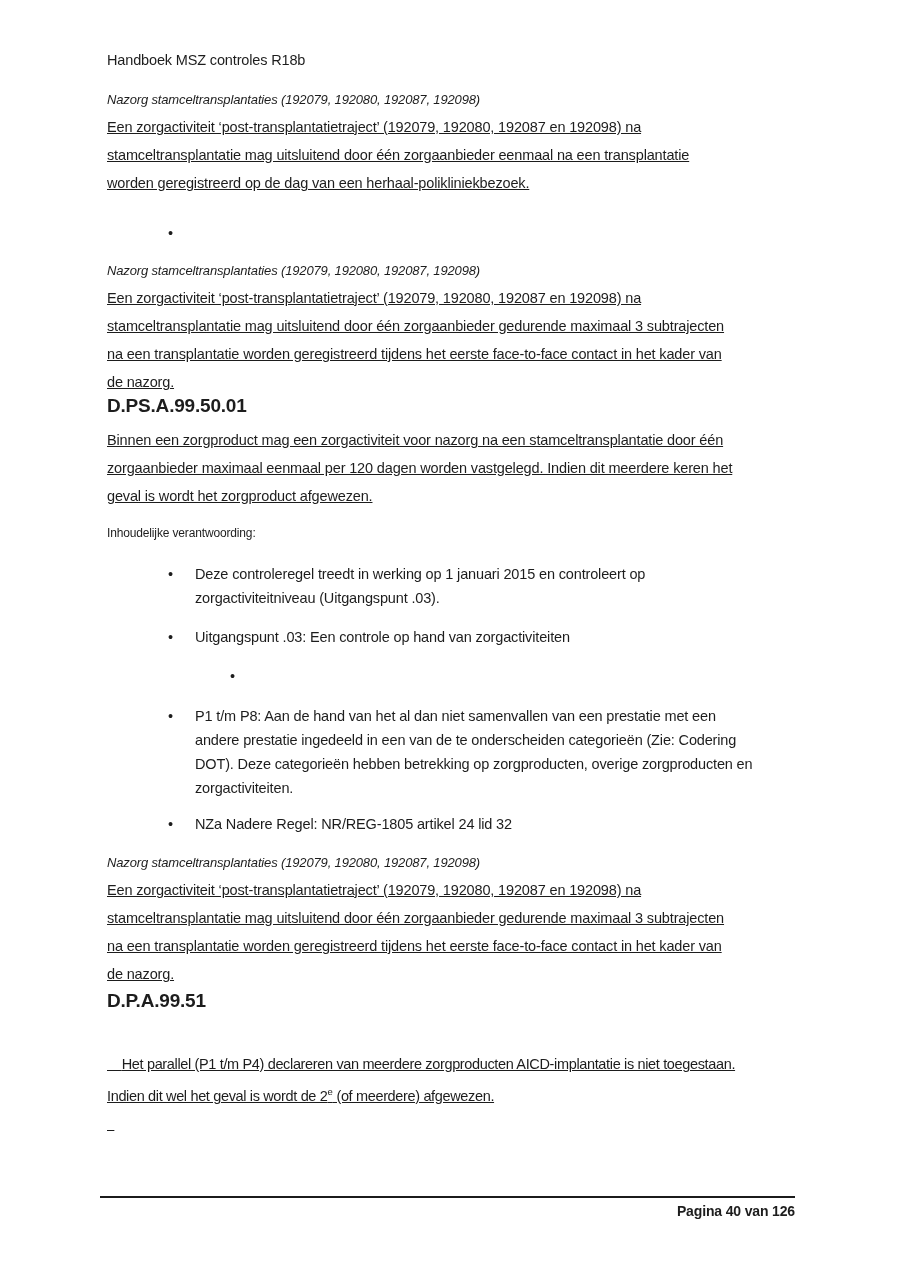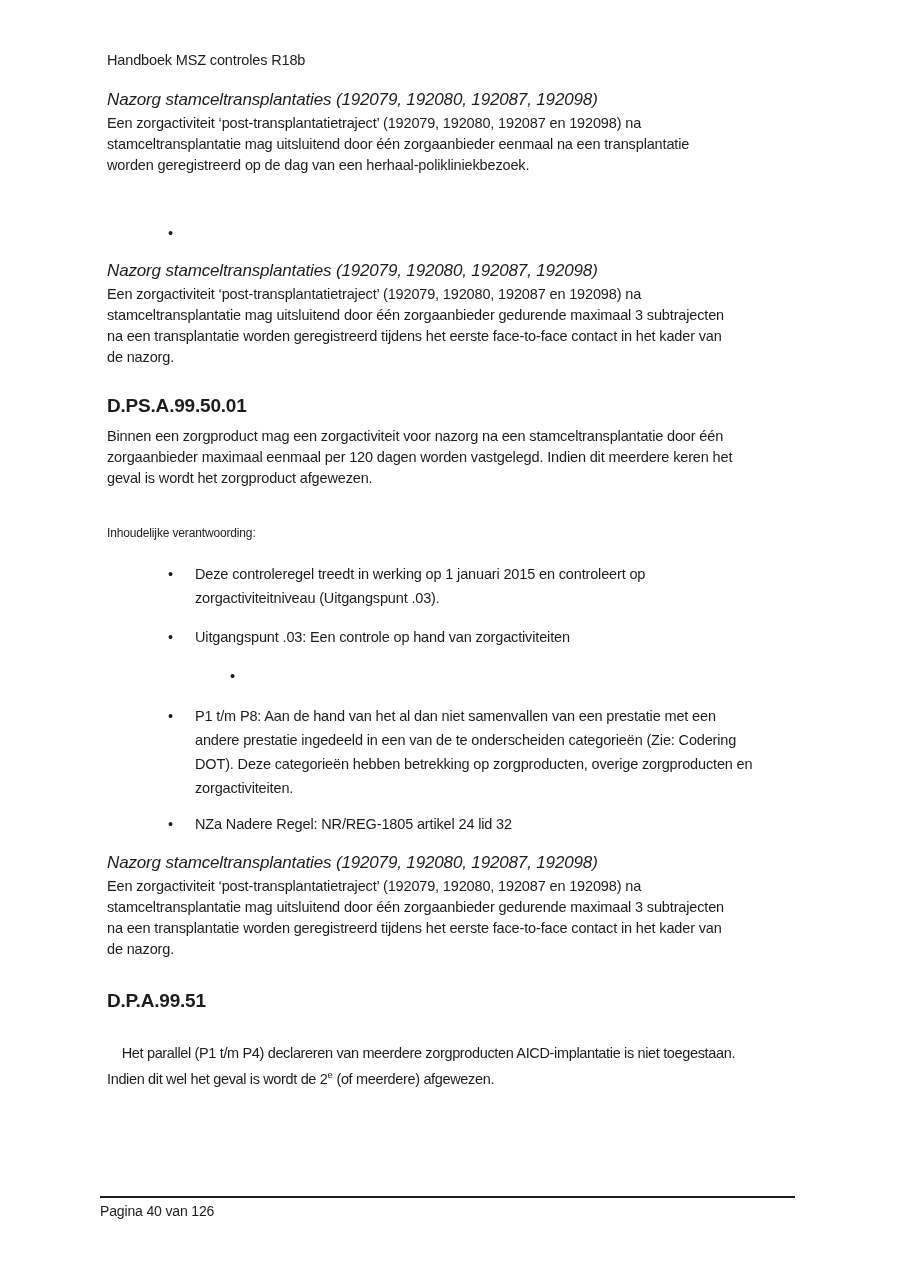--- a/index.html
+++ b/index.html
@@ -8,27 +8,28 @@
     width: 900px;
     height: 1273px;
     background: #ffffff;
     font-family: "Liberation Sans", sans-serif;
     color: #1d1d1d;
     overflow: hidden;
   }
   .abs { position: absolute; left: 107px; }
   .body-text {
     font-size: 14.5px;
-    line-height: 21px;
+    line-height: 28px;
     letter-spacing: -0.15px;
     white-space: pre;
+    text-decoration: underline;
   }
   .tight { letter-spacing: -0.35px; }
   .italic-line {
-    font-size: 17px;
+    font-size: 13px;
     line-height: 23px;
     letter-spacing: -0.15px;
     font-style: italic;
     margin-bottom: 2px;
     white-space: pre;
   }
   .header-line { font-size: 14.5px; line-height: 20px; letter-spacing: -0.15px; }
   .code-heading {
     font-size: 19px;
     line-height: 26px;
@@ -54,24 +55,25 @@
     width: 695px;
     top: 1196px;
     border-top: 2px solid #1b1b1b;
     height: 0;
   }
   .footer-text {
     position: absolute;
     left: 100px;
     width: 695px;
     top: 1202px;
-    text-align: left;
+    text-align: right;
     font-size: 14px;
     line-height: 18px;
     letter-spacing: -0.15px;
+    font-weight: bold;
   }
 </style>
 </head>
 <body>
 
 <div class="page">
 
   <div class="abs header-line" style="top:50px">Handboek MSZ controles R18b</div>
 
   <div class="abs" style="top:88px">

